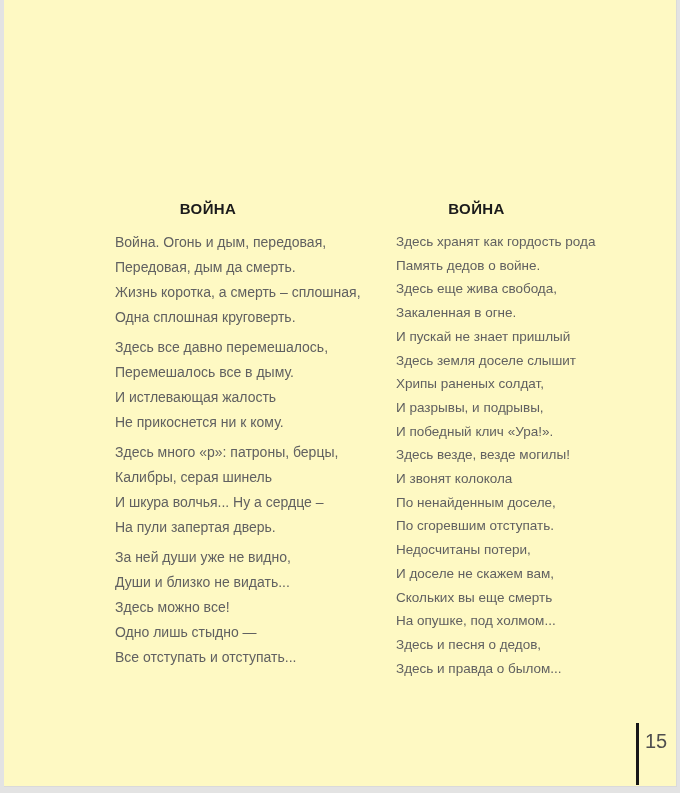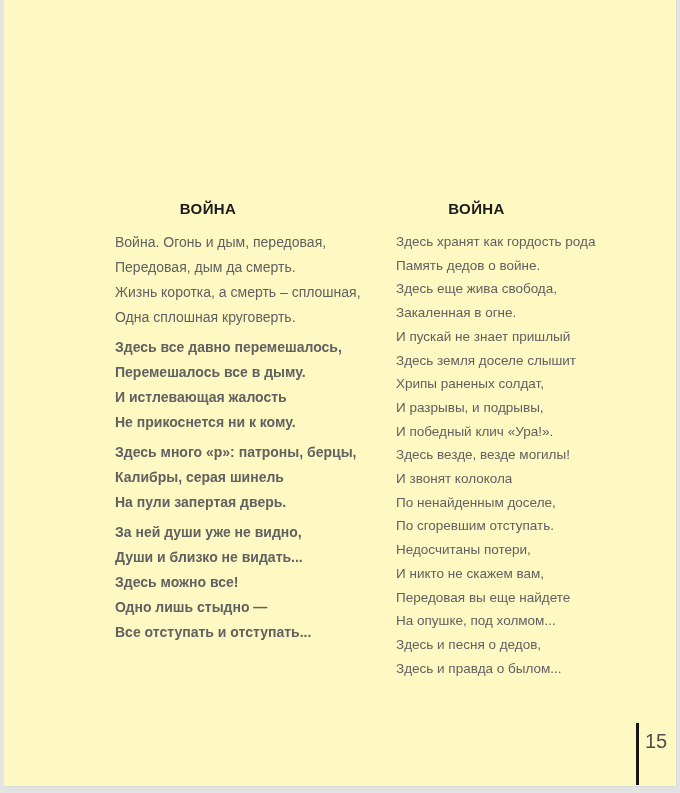--- a/index.html
+++ b/index.html
@@ -36,21 +36,21 @@
     font-size: 15px;
     line-height: 15px;
     font-weight: 700;
     letter-spacing: 0.4px;
     color: #1b1b1b;
     text-align: center;
   }
   .poem-left .poem-title { width: 186px; }
   .poem-right .poem-title { width: 161px; }
   .poem-body { margin-top: 17px; }
-  .stanza + .stanza { margin-top: 11px; font-weight: bold; }
+  .stanza + .stanza { margin-top: 11px; }
   .line {
     color: #616161;
     white-space: nowrap;
     margin-top: 6px;
   }
   .poem-left .line { font-size: 14px; line-height: 19px; }
   .poem-right .line { font-size: 13.5px; line-height: 17.7px; }
   .pagenum-bar {
     position: absolute;
     left: 632px;
@@ -85,20 +85,21 @@
           </div>
           <div class="stanza">
             <div class="line">Здесь все давно перемешалось,</div>
             <div class="line">Перемешалось все в дыму.</div>
             <div class="line">И истлевающая жалость</div>
             <div class="line">Не прикоснется ни к кому.</div>
           </div>
           <div class="stanza">
             <div class="line">Здесь много «р»: патроны, берцы,</div>
             <div class="line">Калибры, серая шинель</div>
+            <div class="line">И шкура волчья... Ну а сердце –</div>
             <div class="line">На пули запертая дверь.</div>
           </div>
           <div class="stanza">
             <div class="line">За ней души уже не видно,</div>
             <div class="line">Души и близко не видать...</div>
             <div class="line">Здесь можно все!</div>
             <div class="line">Одно лишь стыдно —</div>
             <div class="line">Все отступать и отступать...</div>
           </div>
         </div>
@@ -115,22 +116,22 @@
             <div class="line">И пускай не знает пришлый</div>
             <div class="line">Здесь земля доселе слышит</div>
             <div class="line">Хрипы раненых солдат,</div>
             <div class="line">И разрывы, и подрывы,</div>
             <div class="line">И победный клич «Ура!».</div>
             <div class="line">Здесь везде, везде могилы!</div>
             <div class="line">И звонят колокола</div>
             <div class="line">По ненайденным доселе,</div>
             <div class="line">По сгоревшим отступать.</div>
             <div class="line">Недосчитаны потери,</div>
-            <div class="line">И никто не скажем вам,</div>
-            <div class="line">Передовая вы еще найдете</div>
+            <div class="line">И доселе не скажем вам,</div>
+            <div class="line">Скольких вы еще смерть</div>
             <div class="line">На опушке, под холмом...</div>
             <div class="line">Здесь и песня о дедов,</div>
             <div class="line">Здесь и правда о былом...</div>
           </div>
         </div>
     </section>
 
     <div class="pagenum-bar"></div>
     <div class="pagenum">15</div>
 

